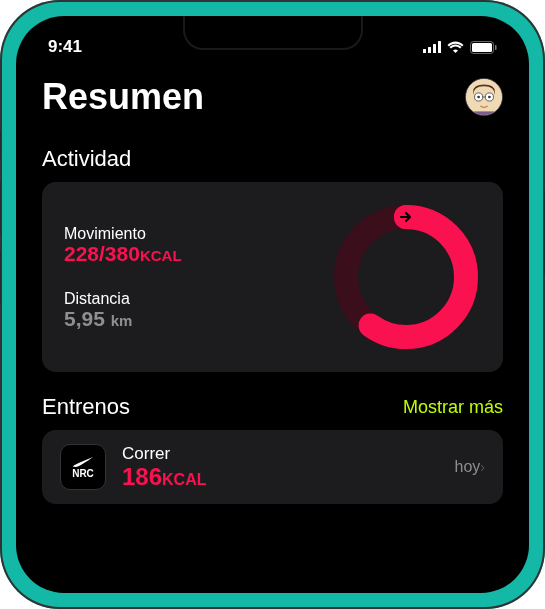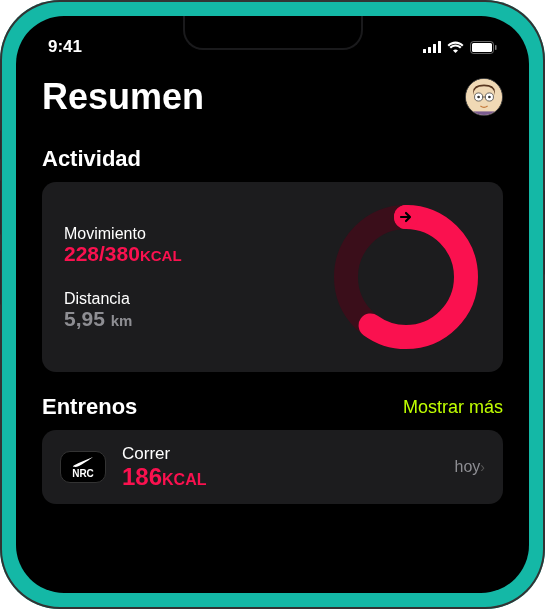--- a/index.html
+++ b/index.html
@@ -108,21 +108,21 @@
       overflow: hidden;
     }
     
     .avatar svg {
       width: 100%;
       height: 100%;
     }
     
     .section-title {
       font-size: 22px;
-      font-weight: 700;
+      font-weight: 400;
       margin-top: 28px;
       margin-bottom: 10px;
     }
     
     .section-header {
       display: flex;
       justify-content: space-between;
       align-items: center;
       margin-top: 22px;
       margin-bottom: 10px;
@@ -195,21 +195,21 @@
     
     .workout-card {
       display: flex;
       align-items: center;
       gap: 16px;
       padding: 14px 18px;
     }
     
     .workout-icon {
       width: 46px;
-      height: 32px;
+      height: 46px;
       background: #000;
       border-radius: 10px;
       display: flex;
       flex-direction: column;
       align-items: center;
       justify-content: center;
       color: #fff;
       font-size: 10px;
       font-weight: 700;
       border: 1px solid #333;

